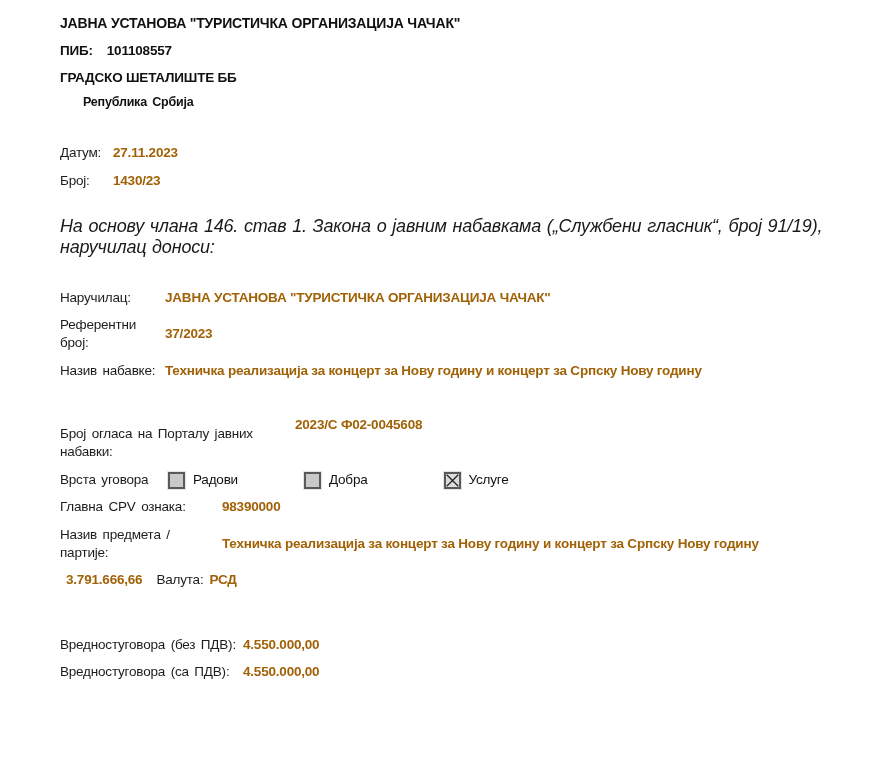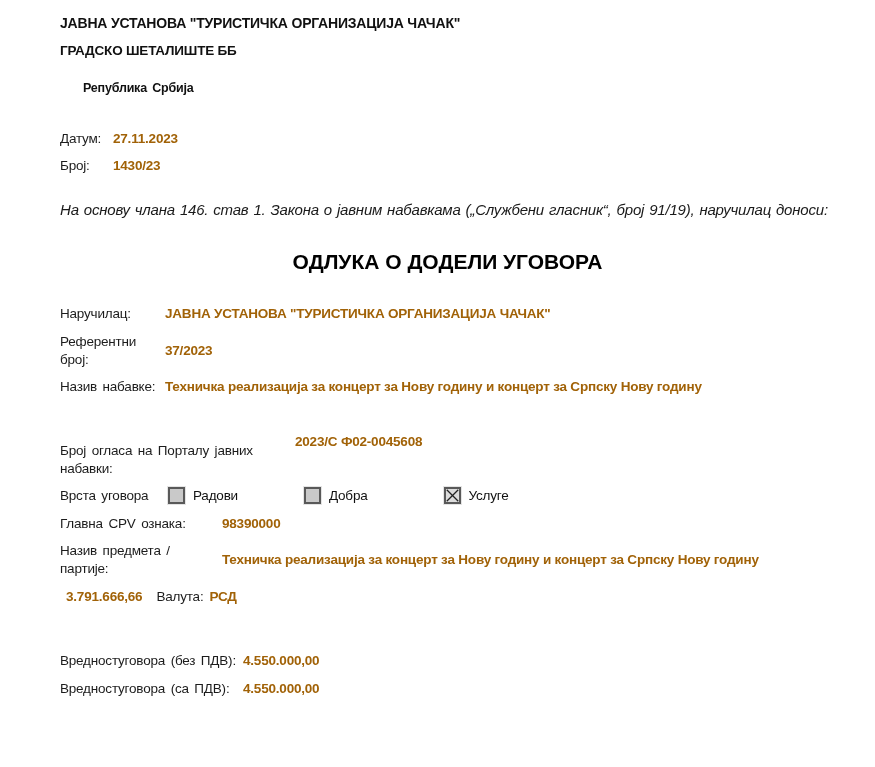--- a/index.html
+++ b/index.html
@@ -16,33 +16,33 @@
     background:#fff;
   }
   .line { line-height:18px; min-height:18px; }
   .lbl { font-weight:normal; word-spacing:2px; color:#1c1c1c; flex-shrink:0; }
   .val { font-weight:bold; color:#a16207; }
 
   
   .org-name { font-weight:bold; font-size:14px; }
   .hdr-line { margin-top:9.5px; font-weight:bold; font-size:13.5px; }
   .hdr-line .lbl-b { font-weight:bold; margin-right:14px; }
-  .country { margin-top:19px; font-weight:bold; font-size:12.5px; word-spacing:2px;padding-left:23px; }
+  .country { margin-top:6px; font-weight:bold; font-size:12.5px; word-spacing:2px;padding-left:23px; }
   .postal-gap { display:inline-block; width:22px; }
 
   
   .meta { margin-top:33px; }
   .meta .row { display:flex; margin-bottom:9.5px; }
   .meta .lbl { width:53px; }
 
   
   .legal {
     margin-top:26px;
     font-style:italic;
-    font-size:15px;
+    font-size:18px;
     color:#1a1a1a;
     word-spacing:1px;
   }
 
   
   .doc-title {
     margin-top:32px;
     text-align:center;
     font-weight:bold;
     font-size:21px;
@@ -53,21 +53,21 @@
   
   .fields { margin-top:31px; }
   .row { display:flex; align-items:center; margin-bottom:9.5px; line-height:18px; }
   .w-client { width:105px; }
   .w-notice { width:235px;margin-top:36px; }
   .w-cpv { width:162px; }
   .w-value { width:183px; }
 
   
   .cb-row { display:flex; align-items:center; }
-  .cb-group { display:flex; align-items:flex-start; }
+  .cb-group { display:flex; align-items:flex-end; }
   .checkbox {
     width:17px; height:17px;
     background:#c9c9c9;
     border:2px solid #595959;
     outline:1px solid #e4e4e4;
     position:relative;
     display:inline-block;
     flex-shrink:0;
   }
   .checkbox.checked { background:#dcdcdc; }
@@ -79,37 +79,39 @@
 
   .inline-val { margin-left:6px; }
   .inline-lbl { margin-left:14px; }
 </style>
 </head>
 <body>
 
 <div class="page">
 
   <div class="line org-name">ЈАВНА УСТАНОВА  "ТУРИСТИЧКА ОРГАНИЗАЦИЈА ЧАЧАК"</div>
+  <div class="line hdr-line">
+    <span class="lbl-b">ПИБ:</span><span>101108557</span>
+  </div>
   <div class="line hdr-line">ГРАДСКО ШЕТАЛИШТЕ  ББ</div>
   <div class="line country">Република  Србија</div>
 
   <div class="meta">
     <div class="row">
       <span class="lbl">Датум:</span>
       <span class="val">27.11.2023</span>
     </div>
     <div class="row">
       <span class="lbl">Број:</span>
       <span class="val">1430/23</span>
     </div>
   </div>
 
   <div class="legal">На основу члана 146.  став 1.  Закона о јавним набавкама („Службени гласник“, број 91/19),  наручилац доноси:</div>
 
-  <div class="doc-title">ОДЛУКА О ДОДЕЛИ УГОВОРА</div>
 
   <div class="fields">
 
     <div class="row">
       <span class="lbl w-client">Наручилац:</span>
       <span class="val">ЈАВНА УСТАНОВА  "ТУРИСТИЧКА ОРГАНИЗАЦИЈА ЧАЧАК"</span>
     </div>
 
     <div class="row">
       <span class="lbl w-client">Референтни  број:</span>

